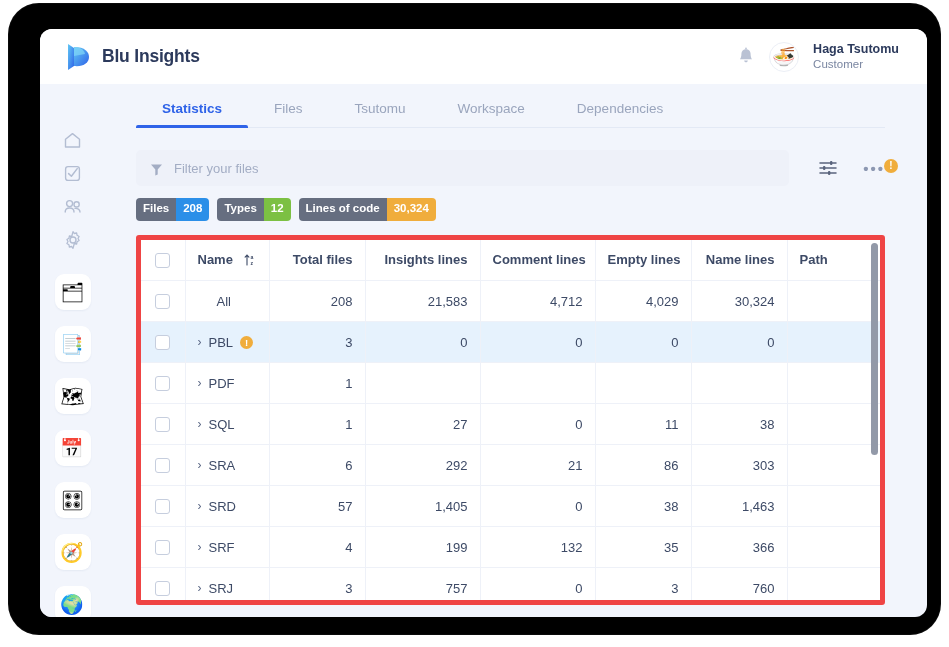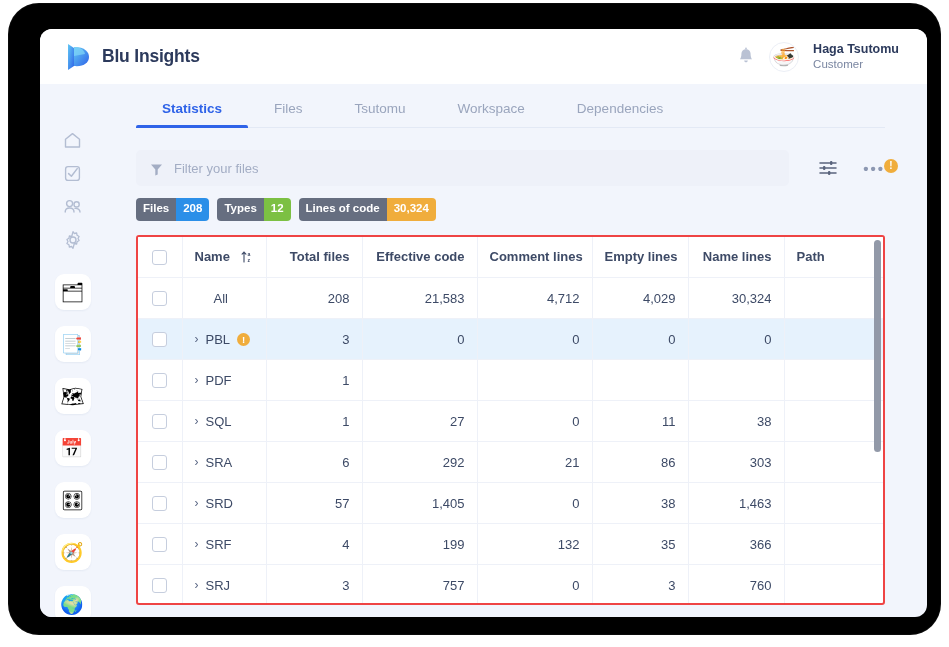--- a/index.html
+++ b/index.html
@@ -147,21 +147,21 @@
     background: #666e80; color: #ffffff;
     padding: 5px 7px 6px 7px;
   }
   .stat-badge .val { color: #ffffff; padding: 5px 7px 6px 7px; }
 
   
   #table-wrap {
     margin: 14px 25px 0 48px;
     height: 370px;
     background: #ffffff;
-    border: 2px solid #ef4444;
+    border: 5px solid #ef4444;
     border-radius: 3px;
     position: relative;
     overflow: hidden;
   }
   table { width: 100%; border-collapse: collapse; table-layout: fixed; }
   th, td {
     border-right: 1px solid #eef1f8;
     border-bottom: 1px solid #eef1f8;
     font-size: 13px; color: #3d4a66;
     height: 41px; padding: 0 12px;
@@ -376,21 +376,21 @@
                 <span>Name</span>
                 <span class="sort-icon">
                   <svg width="12" height="13" viewBox="0 0 12 13">
                     <path d="M3 12V2m0 0L1.1 4.2M3 2l1.9 2.2" stroke="#3d4a66" fill="none" stroke-width="1.1" stroke-linecap="round"></path>
                     <text x="6.6" y="6" font-size="5.2" fill="#3d4a66" font-family="Liberation Sans, sans-serif">a</text>
                     <text x="6.6" y="12" font-size="5.2" fill="#3d4a66" font-family="Liberation Sans, sans-serif">z</text>
                   </svg>
                 </span>
               </th>
               <th class="num">Total files</th>
-              <th class="num">Effective code</th>
+              <th class="num">Insights lines</th>
               <th class="num">Comment lines</th>
               <th class="num">Empty lines</th>
               <th class="num">Name lines</th>
               <th>Path</th>
             </tr>
           </thead>
           <tbody>
 
             <tr>
               <td class="cell-check">

